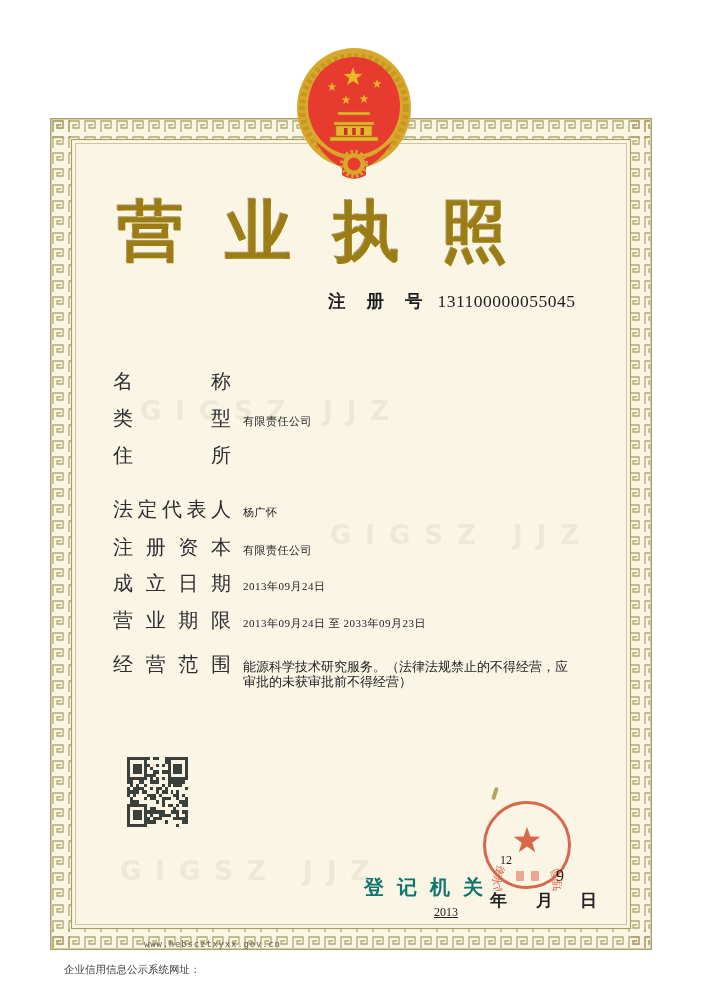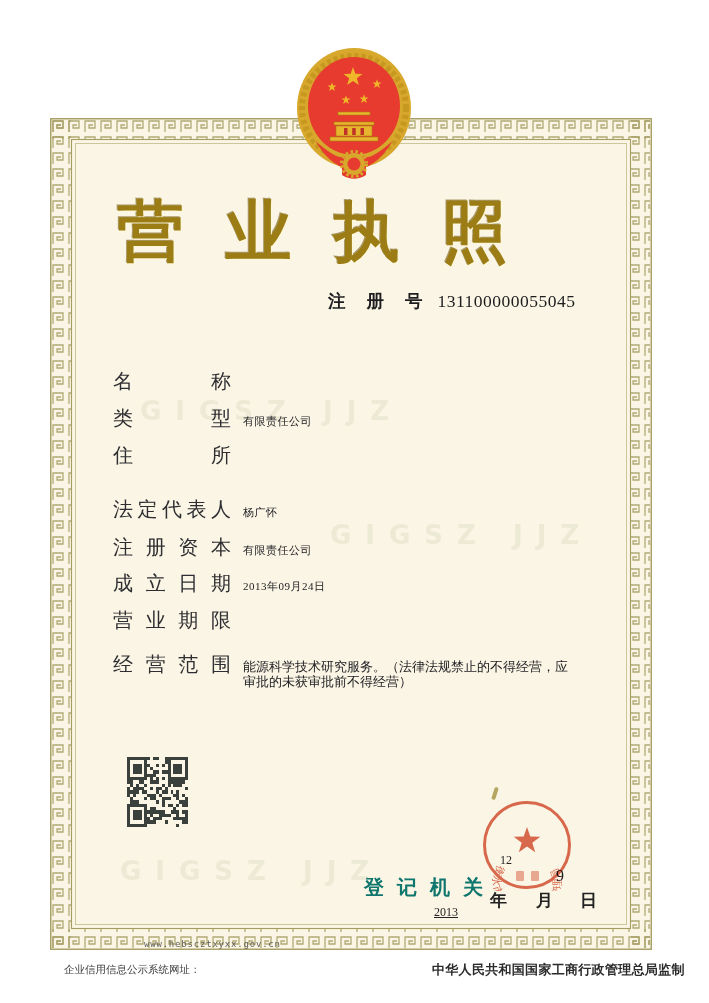--- a/index.html
+++ b/index.html
@@ -155,20 +155,21 @@
       </div>
     <div class="fvalue">2013年09月24日</div>
   </div>
   <div class="row" style="top:607px">
     <div class="flabel jlabel">
         <span>营</span>
         <span>业</span>
         <span>期</span>
         <span>限</span>
       </div>
+    <div class="fvalue">2013年09月24日 至 2033年09月23日</div>
   </div>
   <div class="row" style="top:651px">
     <div class="flabel jlabel">
         <span>经</span>
         <span>营</span>
         <span>范</span>
         <span>围</span>
       </div>
     <div class="fvalue scope">能源科学技术研究服务。（法律法规禁止的不得经营，应审批的未获审批前不得经营）</div>
   </div>
@@ -424,15 +425,14 @@
     <text font-size="10.6" fill="#d8573c" letter-spacing="0.4" font-family="Liberation Serif, serif">
       <textPath href="#sealarc" startOffset="1">衡水市桃城区工商行政管理局</textPath>
     </text>
     <rect x="35" y="72" width="8" height="10" fill="#d8573c" opacity=".55" rx="1"></rect>
     <rect x="50" y="72" width="8" height="10" fill="#d8573c" opacity=".55" rx="1"></rect>
   </svg>
 
   <div class="url">www.hebscztxyxx.gov.cn</div>
 
   <div class="footL">企业信用信息公示系统网址：</div>
-  <div class="footR">中华人民共和国国家工商行政管理总局监制</div>
 
 </div>
 
 </body></html>

